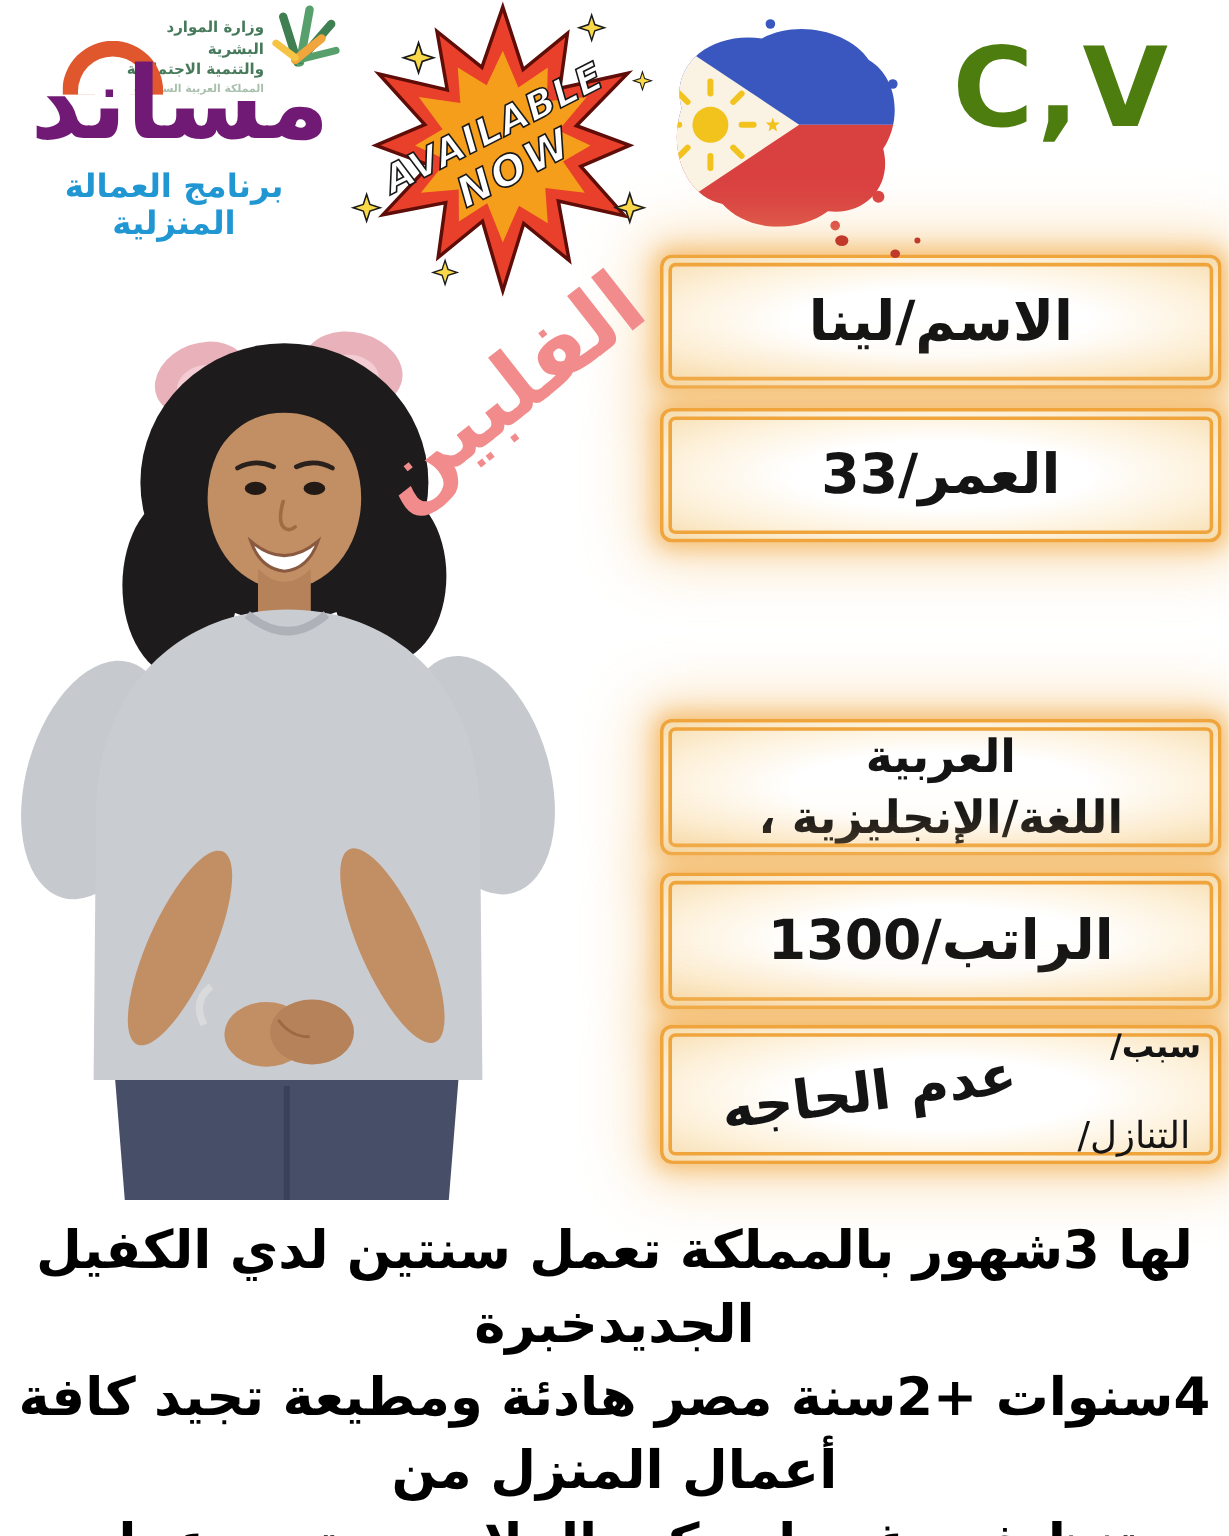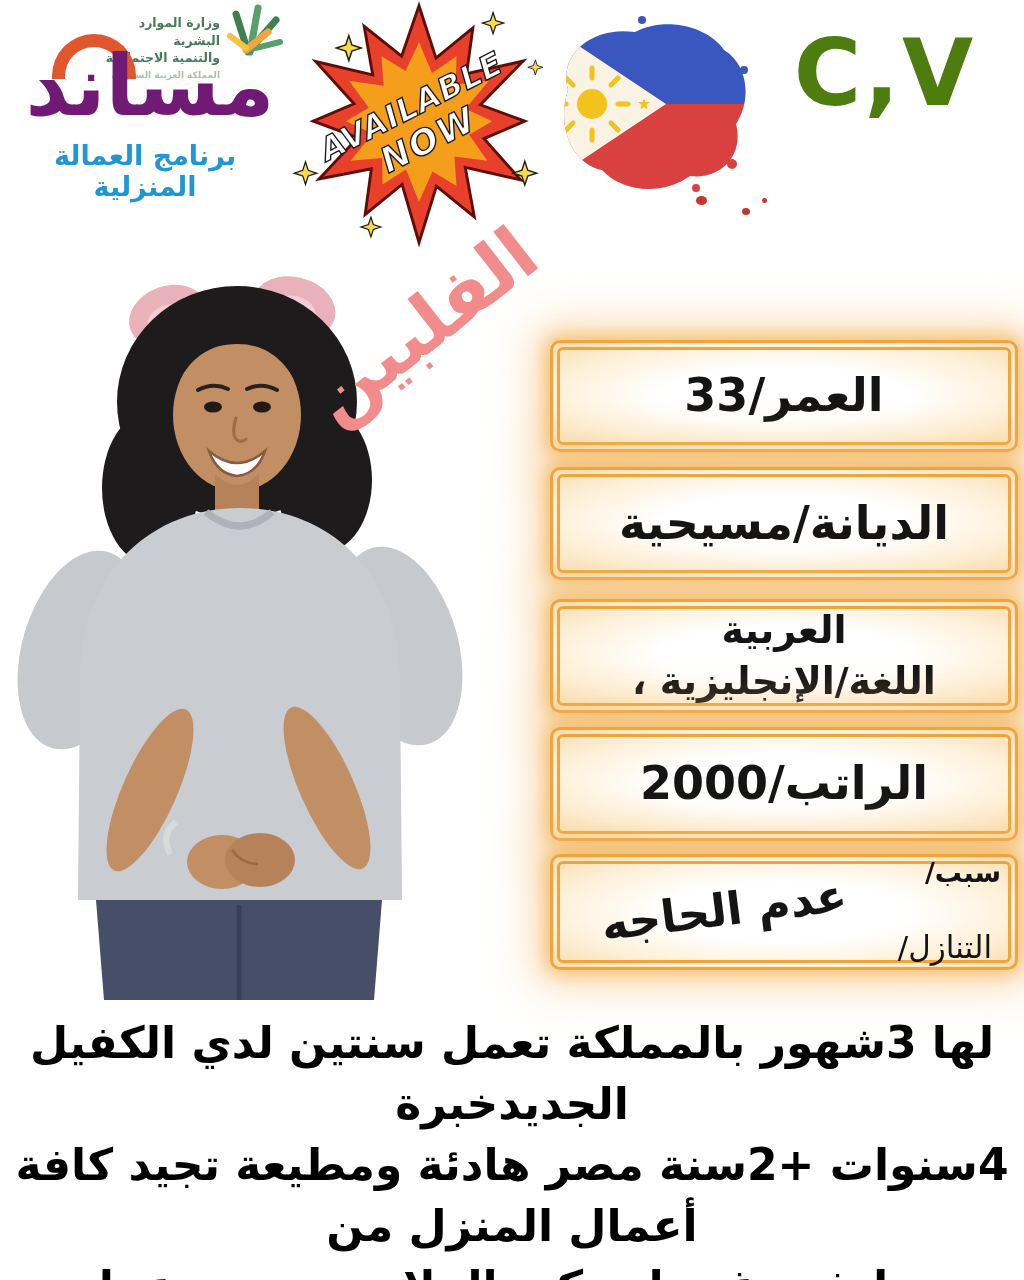--- a/index.html
+++ b/index.html
@@ -174,38 +174,38 @@
       <path d="M239,655 L239,750" stroke="#3a405a" stroke-width="5"></path>
     </g>
   </svg>
 
   <div class="abs nationality">الفلبين</div>
 
   <div class="speck" style="left:696px;top:196px;width:11px;height:9px;"></div>
   <div class="speck" style="left:742px;top:208px;width:8px;height:7px;"></div>
   <div class="speck" style="left:762px;top:198px;width:5px;height:5px;"></div>
 
+  <div class="info-box" style="top:212px;height:106px;">
+    <div class="box-text">الاسم/لينا</div>
+  </div>
 
   <div class="info-box" style="top:340px;height:106px;">
     <div class="box-text">العمر/33</div>
   </div>
 
-  <div class="info-box" style="top:467px;height:107px;">
-    <div class="box-text">الديانة/مسيحية</div>
-  </div>
 
   <div class="info-box" style="top:599px;height:108px;">
     <div class="box-text two-line">
       <div>العربية</div>
       <div>اللغة/الإنجليزية ،</div>
     </div>
   </div>
 
   <div class="info-box" style="top:727px;height:108px;">
-    <div class="box-text">الراتب/2000</div>
+    <div class="box-text">الراتب/1300</div>
   </div>
 
   <div class="info-box" style="top:854px;height:110px;">
     <div class="reason-top">سبب/</div>
     <div class="reason-bottom">التنازل/</div>
     <div class="reason-value">عدم الحاجه</div>
   </div>
 
   <div class="abs description">
     <div>لها 3شهور بالمملكة تعمل سنتين لدي الكفيل الجديدخبرة</div>

